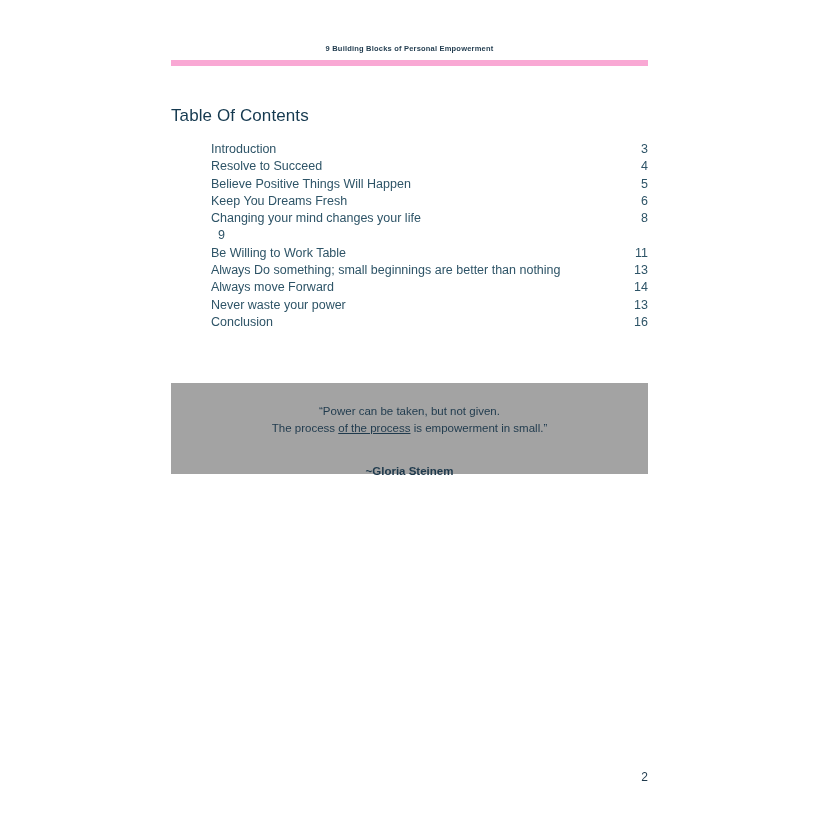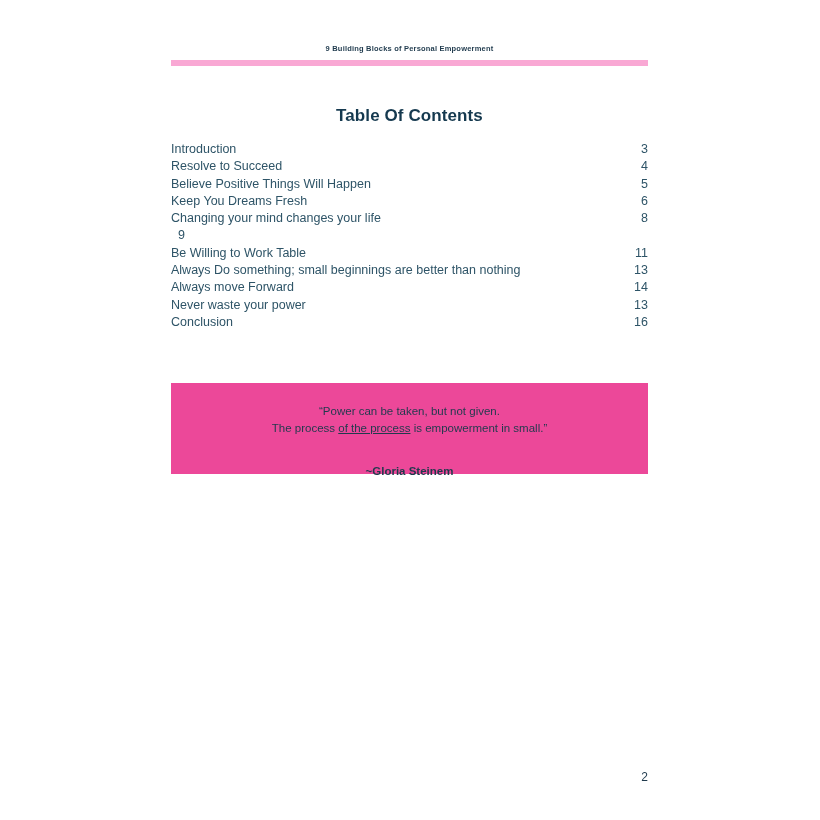--- a/index.html
+++ b/index.html
@@ -36,55 +36,55 @@
     font-size: 7.5px;
     letter-spacing: 0.2px;
     color: #1f3a4d;
     font-weight: 600;
   }
   .toc-title {
     position: absolute;
     left: 171px;
     top: 106px;
     width: 477px;
-    text-align: center;
     font-size: 17px;
-    font-weight: 700;
+    font-weight: 400;
     color: #15394f;
     letter-spacing: 0.1px;
   }
   .toc-list {
     position: absolute;
     left: 171px;
     top: 141px;
     width: 477px;
   }
   .toc-row {
     display: flex;
     justify-content: space-between;
     align-items: baseline;
     font-size: 12.5px;
     line-height: 17.3px;
     color: #2e5467;
+    margin-left: 40px;
   }
   .toc-label {
     white-space: nowrap;
   }
   .toc-page {
     white-space: nowrap;
     text-align: right;
     min-width: 14px;
   }
   .quote-box {
     position: absolute;
     left: 171px;
     top: 383px;
     width: 477px;
     height: 91px;
-    background: #ec4899;
+    background: #a3a3a3;
     box-sizing: border-box;
     padding-top: 20px;
     text-align: center;
   }
   .quote-line {
     font-size: 11.5px;
     line-height: 17px;
     color: #1f3a4d;
   }
   .quote-underline {

